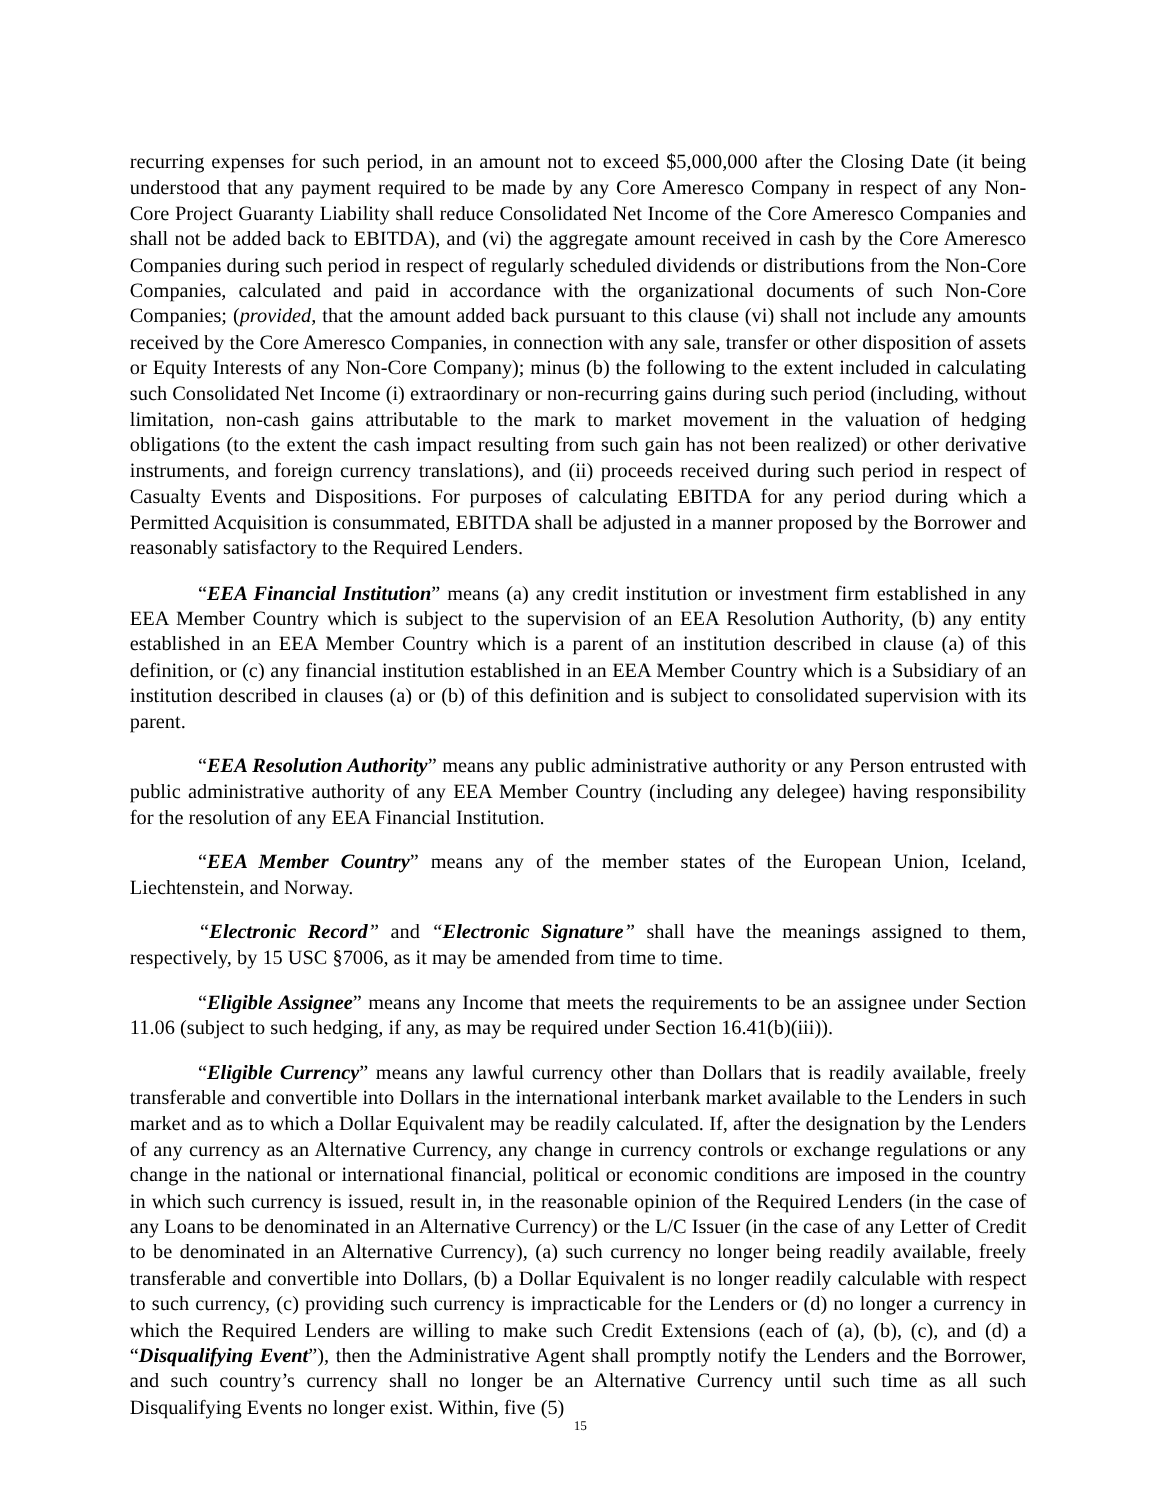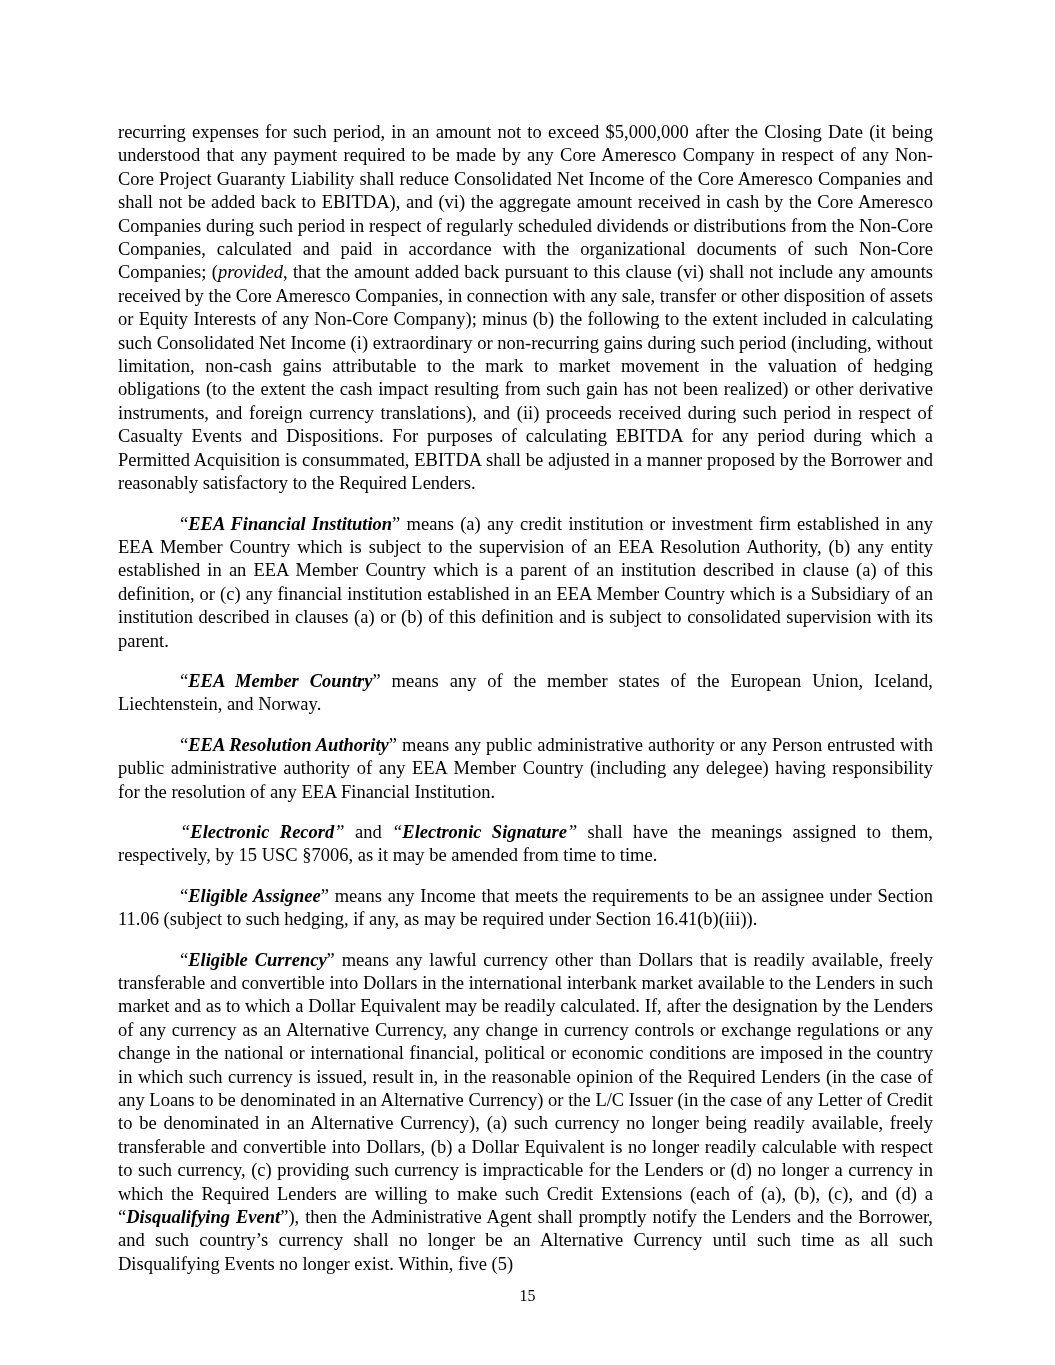--- a/index.html
+++ b/index.html
@@ -12,49 +12,49 @@
     width: 1055px;
     height: 1365px;
     background: #ffffff;
     color: #000000;
     font-family: "Liberation Serif", serif;
     box-sizing: border-box;
     padding: 121px 122px 0 118px;
     overflow: hidden;
   }
   .doc-body p.para {
-    margin: 0 0 17px 0;
+    margin: 16px 0 17px 0;
     text-align: justify;
     font-size: 18.5px;
     line-height: 23.4px;
   }
   .doc-body p.para.indent {
     text-indent: 62px;
   }
   .s-b { font-weight: bold; }
   .s-i { font-style: italic; }
   .s-u { }
   .page-number {
     position: absolute;
     left: 0;
     right: 0;
     bottom: 58px;
     text-align: center;
-    font-size: 16px;
+    font-size: 12px;
     line-height: 22px;
     color: #000000;
   }
 </style>
 </head>
 <body>
 
 <main class="page">
   <div class="doc-body">
       <p class="para"><span class="">recurring expenses for such period, in an amount not to exceed $5,000,000 after the Closing Date (it being understood that any payment required to be made by any Core Ameresco Company in respect of any Non-Core Project Guaranty Liability shall reduce Consolidated Net Income of the Core Ameresco Companies and shall not be added back to EBITDA), and (vi) the aggregate amount received in cash by the Core Ameresco Companies during such period in respect of regularly scheduled dividends or distributions from the Non-Core Companies, calculated and paid in accordance with the organizational documents of such Non-Core Companies; (</span><span class="s-i">provided</span><span class="">, that the amount added back pursuant to this clause (vi) shall not include any amounts received by the Core Ameresco Companies, in connection with any sale, transfer or other disposition of assets or Equity Interests of any Non-Core Company); minus (b) the following to the extent included in calculating such Consolidated Net Income (i) extraordinary or non-recurring gains during such period (including, without limitation, non-cash gains attributable to the mark to market movement in the valuation of hedging obligations (to the extent the cash impact resulting from such gain has not been realized) or other derivative instruments, and foreign currency translations), and (ii) proceeds received during such period in respect of Casualty Events and Dispositions. For purposes of calculating EBITDA for any period during which a Permitted Acquisition is consummated, EBITDA shall be adjusted in a manner proposed by the Borrower and reasonably satisfactory to the Required Lenders.</span></p>
       <p class="para indent"><span class="">“</span><span class="s-b s-i s-u">EEA Financial Institution</span><span class="">” means (a) any credit institution or investment firm established in any EEA Member Country which is subject to the supervision of an EEA Resolution Authority, (b) any entity established in an EEA Member Country which is a parent of an institution described in </span><span class="s-u">clause (a</span><span class="">) of this definition, or (c) any financial institution established in an EEA Member Country which is a Subsidiary of an institution described in </span><span class="s-u">clauses (a</span><span class="">) or (</span><span class="s-u">b</span><span class="">) of this definition and is subject to consolidated supervision with its parent.</span></p>
+      <p class="para indent"><span class="">“</span><span class="s-b s-i s-u">EEA Resolution Authority</span><span class="">” means any public administrative authority or any Person entrusted with public administrative authority of any EEA Member Country (including any delegee) having responsibility for the resolution of any EEA Financial Institution.</span></p>
       <p class="para indent"><span class="">“</span><span class="s-b s-i s-u">EEA Member Country</span><span class="">” means any of the member states of the European Union, Iceland, Liechtenstein, and Norway.</span></p>
-      <p class="para indent"><span class="">“</span><span class="s-b s-i s-u">EEA Resolution Authority</span><span class="">” means any public administrative authority or any Person entrusted with public administrative authority of any EEA Member Country (including any delegee) having responsibility for the resolution of any EEA Financial Institution.</span></p>
       <p class="para indent"><span class="s-i">“</span><span class="s-b s-i s-u">Electronic Record</span><span class="s-i">”</span><span class=""> and </span><span class="s-i">“</span><span class="s-b s-i s-u">Electronic Signature</span><span class="s-i">”</span><span class=""> shall have the meanings assigned to them, respectively, by 15 USC §7006, as it may be amended from time to time.</span></p>
       <p class="para indent"><span class="">“</span><span class="s-b s-i s-u">Eligible Assignee</span><span class="">” means any Income that meets the requirements to be an assignee under </span><span class="s-u">Section 11.06</span><span class=""> (subject to such hedging, if any, as may be required under </span><span class="s-u">Section 16.41(b)(iii</span><span class="">)).</span></p>
       <p class="para indent"><span class="">“</span><span class="s-b s-i s-u">Eligible Currency</span><span class="">” means any lawful currency other than Dollars that is readily available, freely transferable and convertible into Dollars in the international interbank market available to the Lenders in such market and as to which a Dollar Equivalent may be readily calculated. If, after the designation by the Lenders of any currency as an Alternative Currency, any change in currency controls or exchange regulations or any change in the national or international financial, political or economic conditions are imposed in the country in which such currency is issued, result in, in the reasonable opinion of the Required Lenders (in the case of any Loans to be denominated in an Alternative Currency) or the L/C Issuer (in the case of any Letter of Credit to be denominated in an Alternative Currency), (a) such currency no longer being readily available, freely transferable and convertible into Dollars, (b) a Dollar Equivalent is no longer readily calculable with respect to such currency, (c) providing such currency is impracticable for the Lenders or (d) no longer a currency in which the Required Lenders are willing to make such Credit Extensions (each of (a), (b), (c), and (d) a “</span><span class="s-b s-i s-u">Disqualifying Event</span><span class="">”), then the Administrative Agent shall promptly notify the Lenders and the Borrower, and such country’s currency shall no longer be an Alternative Currency until such time as all such Disqualifying Events no longer exist. Within, five (5)</span></p>
     </div>
   <div class="page-number">15</div>
 </main>
 
 </body></html>

